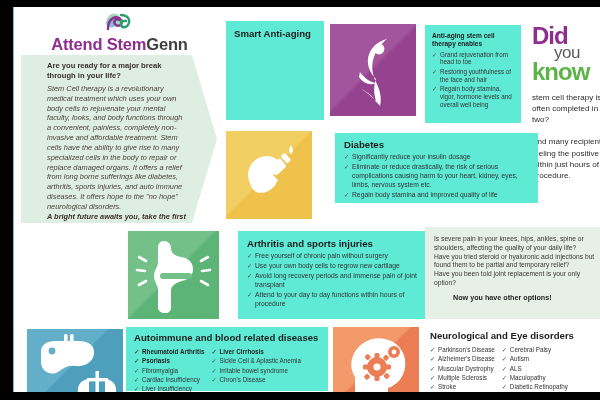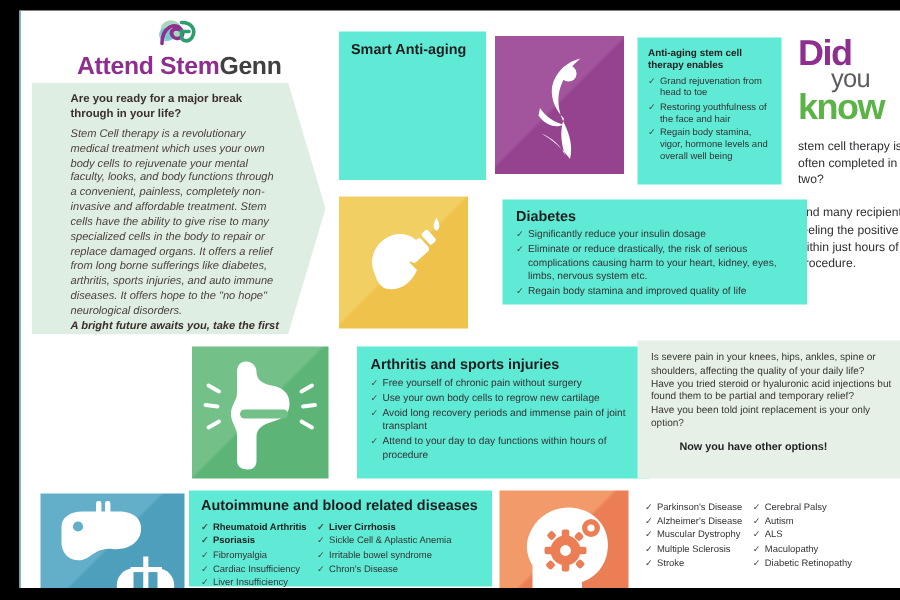--- a/index.html
+++ b/index.html
@@ -247,20 +247,21 @@
           <rect x="32" y="47" width="5" height="5" rx="1.5" transform="rotate(45 34 49)"></rect>
         </g>
         <circle cx="44" cy="40" r="3.6" fill="#fff"></circle>
         <circle cx="61" cy="25" r="6" fill="#ec7e55"></circle>
         <circle cx="61" cy="25" r="2.4" fill="#fff"></circle>
       </svg>
     </div>
 
     <div class="card" style="left:412px; top:320px; width:180px; height:72px; background:#fff;">
       <div style="padding:3px 4px 0 5px;">
+        <div class="card-h">Neurological and Eye disorders</div>
         <div class="two-col" style="margin-top:3px;">
           <ul class="ticks tiny">
             <li>Parkinson's Disease</li>
             <li>Alzheimer's Disease</li>
             <li>Muscular Dystrophy</li>
             <li>Multiple Sclerosis</li>
             <li>Stroke</li>
 
           </ul>
           <ul class="ticks tiny">

